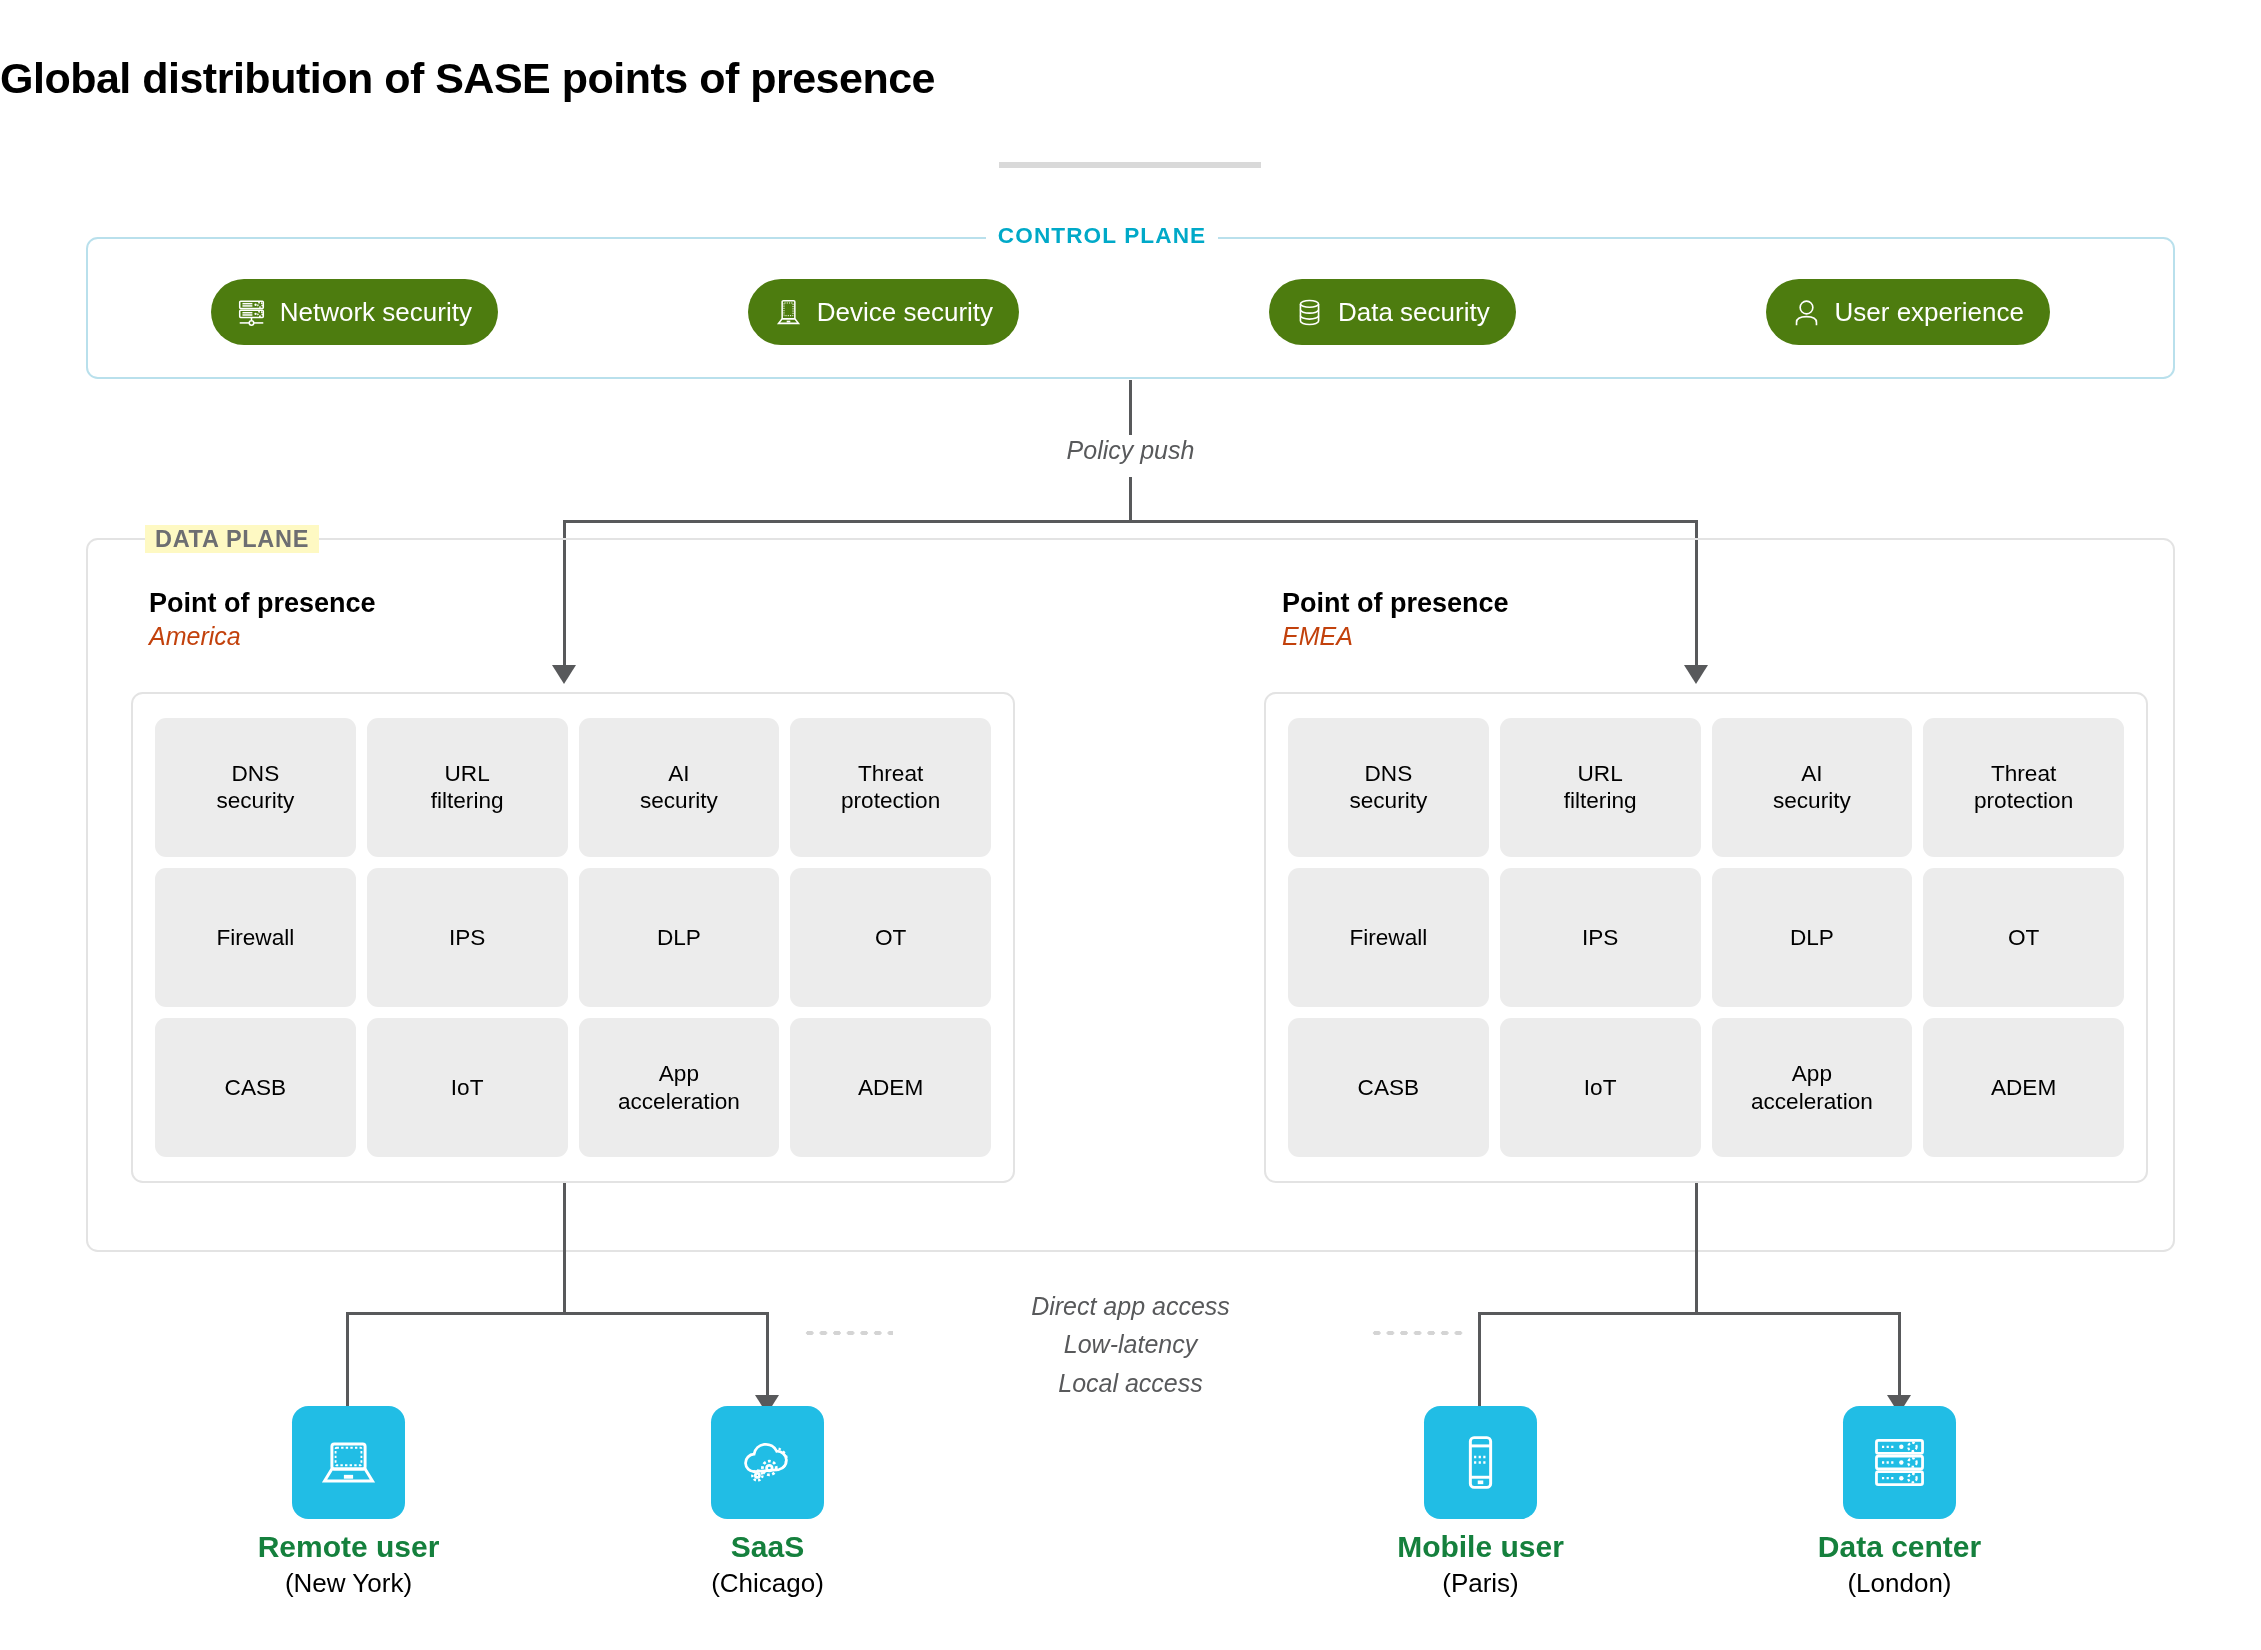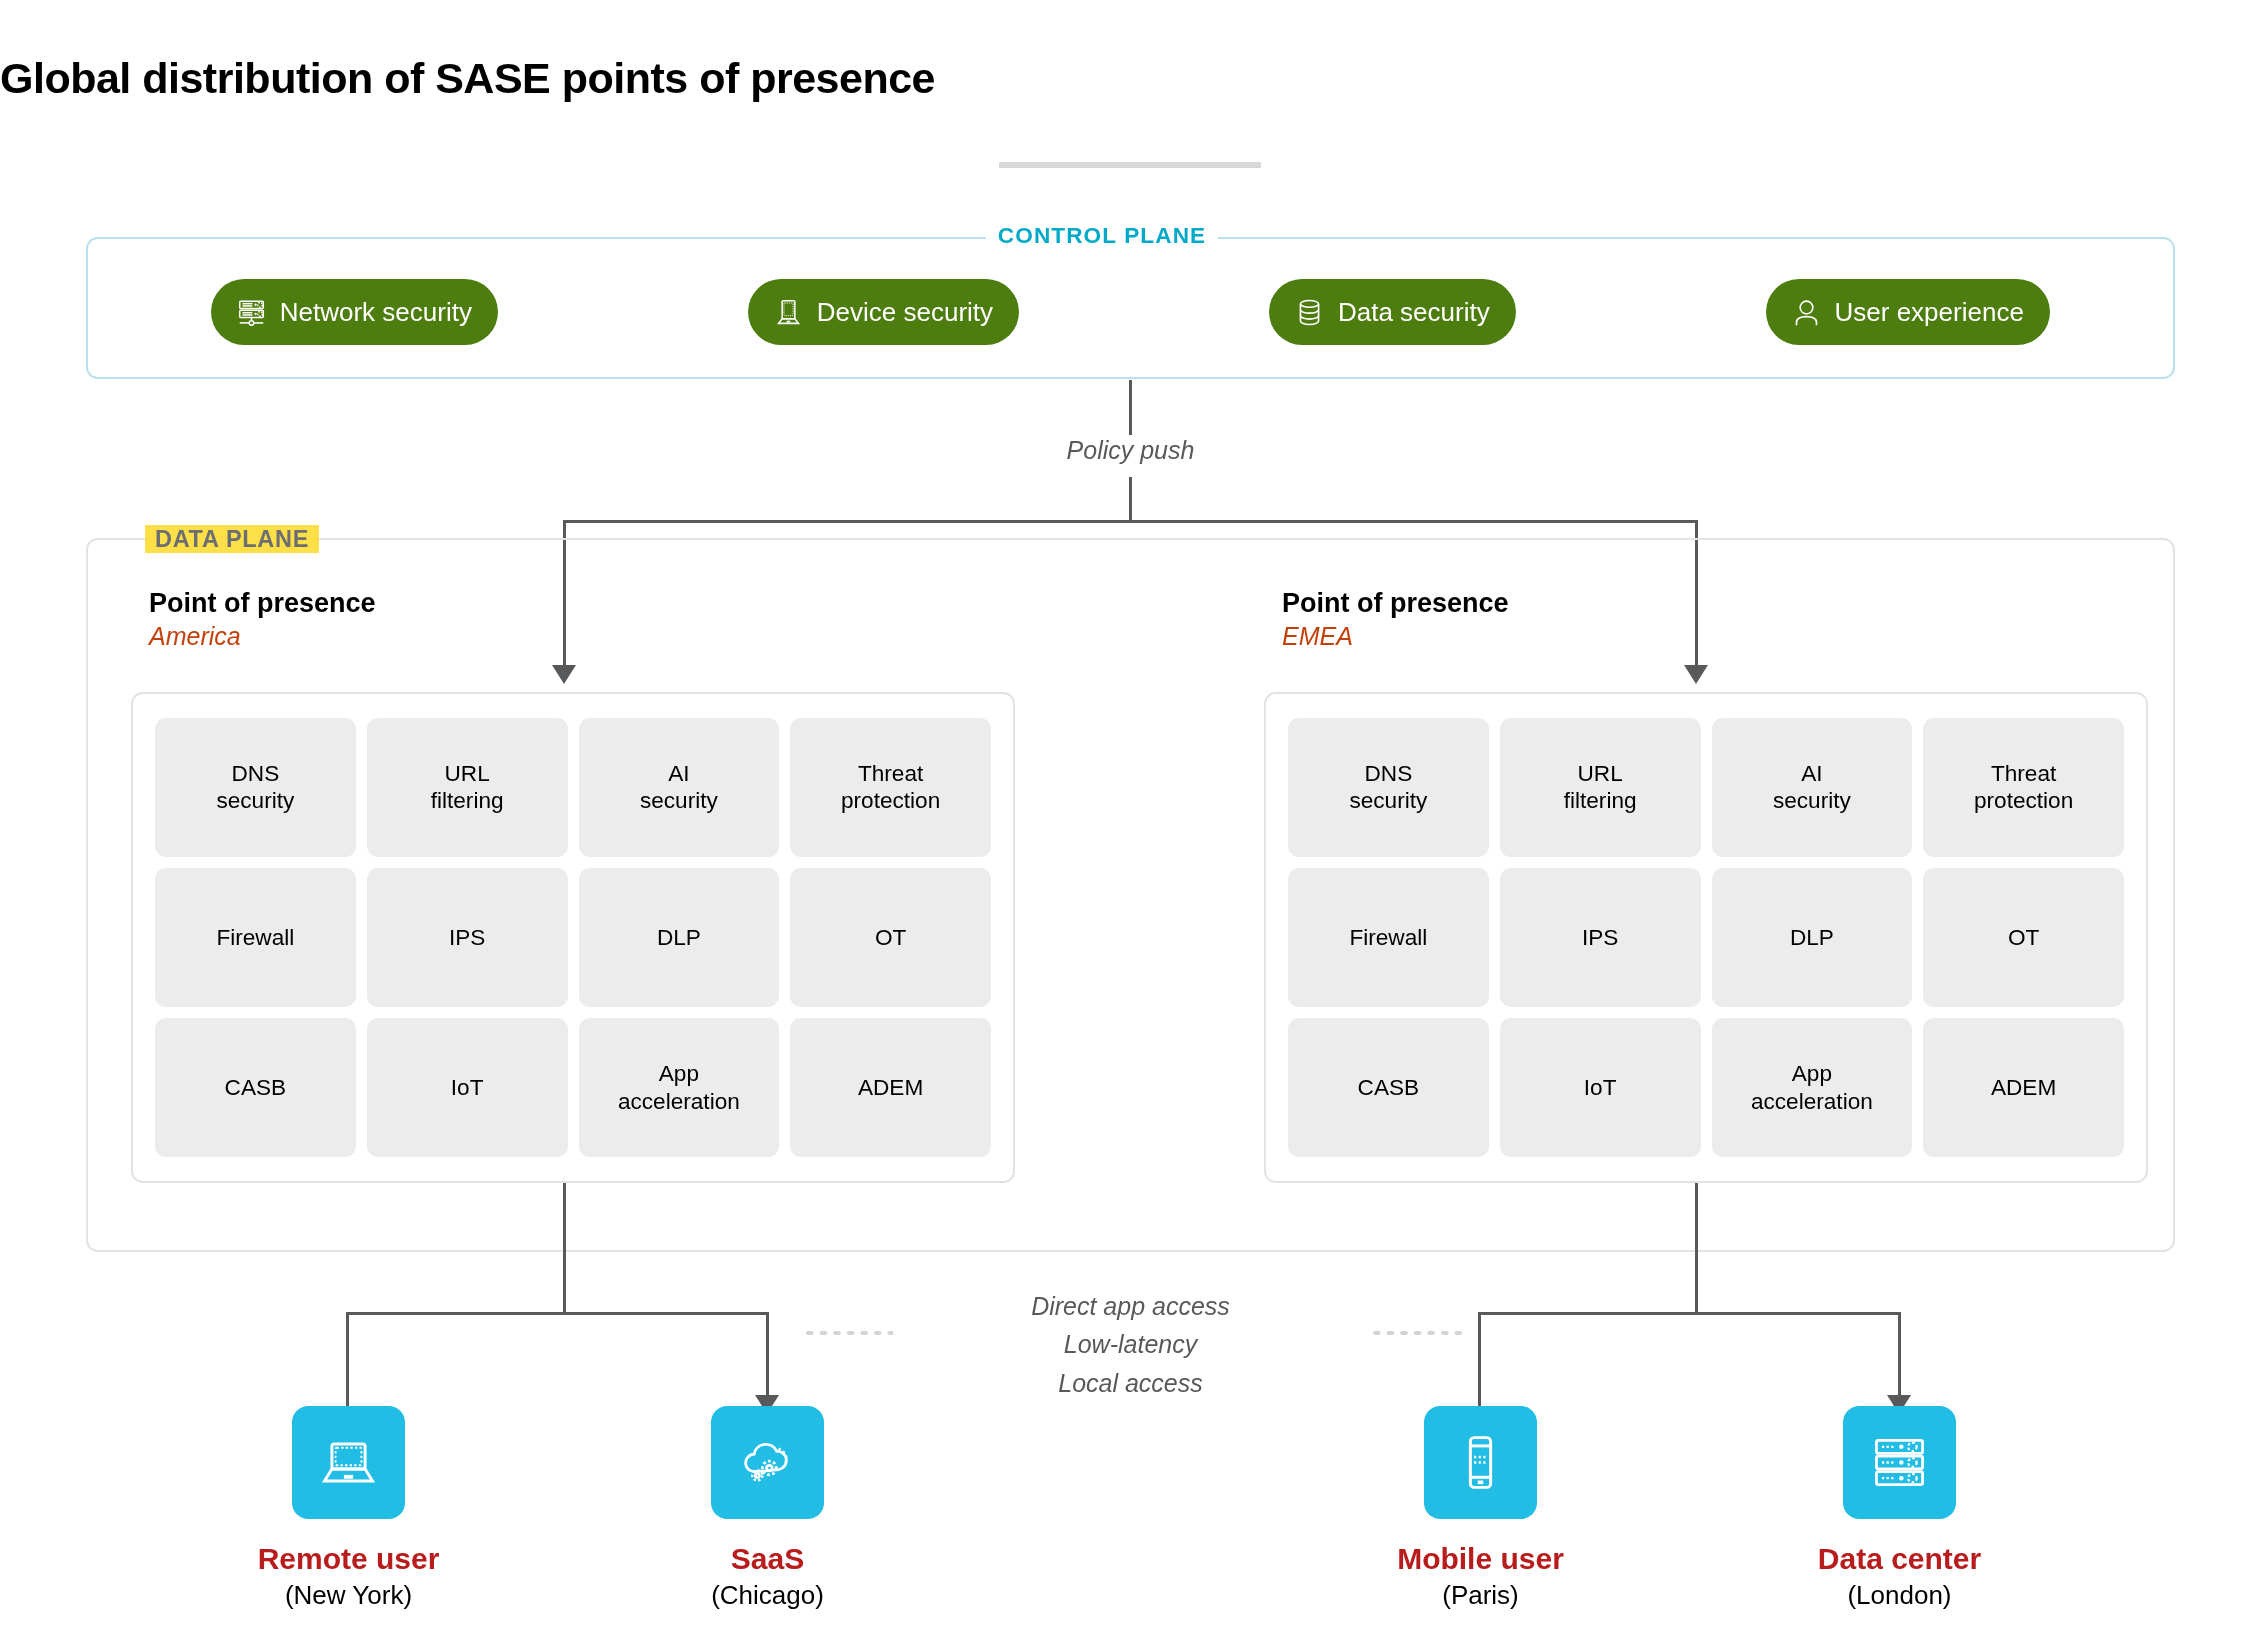--- a/index.html
+++ b/index.html
@@ -79,21 +79,21 @@
   }
 
   
   .data-plane {
     position: absolute; left: 86px; top: 538px;
     width: 2089px; height: 714px;
     border: 2.3px solid #e3e3e3; border-radius: 11.8px;
   }
   .dp-label {
     position: absolute; left: 145px; top: 525px;
-    background: #fde047; padding: 0 10px;
+    background: #fef9c3; padding: 0 10px;
     font-size: 23.5px; font-weight: 700; color: #6d6e71;
     letter-spacing: 0.7px; line-height: 28px;
   }
 
   .pop { position: absolute; top: 588px; }
   .pop-title { font-size: 27px; font-weight: 700; color: #000; line-height: 1.18; }
   .pop-region { font-size: 25px; font-style: italic; color: #c2410c; line-height: 1.3; }
 
   .pop-box {
     position: absolute; top: 692px;
@@ -135,21 +135,21 @@
   }
 
   
   .endpoint { position: absolute; width: 253px; text-align: center; }
   .ep-tile {
     width: 113px; height: 113px; margin: 0 auto;
     background: #21bde5; border-radius: 16.3px;
     display: flex; align-items: center; justify-content: center;
   }
   .ep-tile svg { width: 59px; height: 59px; display: block; }
-  .ep-name { margin-top: 23px; font-size: 30px; font-weight: 700; color: #b91c1c; line-height: 1.12; }
+  .ep-name { margin-top: 11px; font-size: 30px; font-weight: 700; color: #15803d; line-height: 1.12; }
   .ep-loc  { margin-top: 5.4px; font-size: 26px; color: #000; line-height: 1.12; }
 </style>
 </head>
 <body>
 
 <div id="stage">
 
   <div class="title">Global distribution of SASE points of presence</div>
   <div class="title-divider"></div>
 

